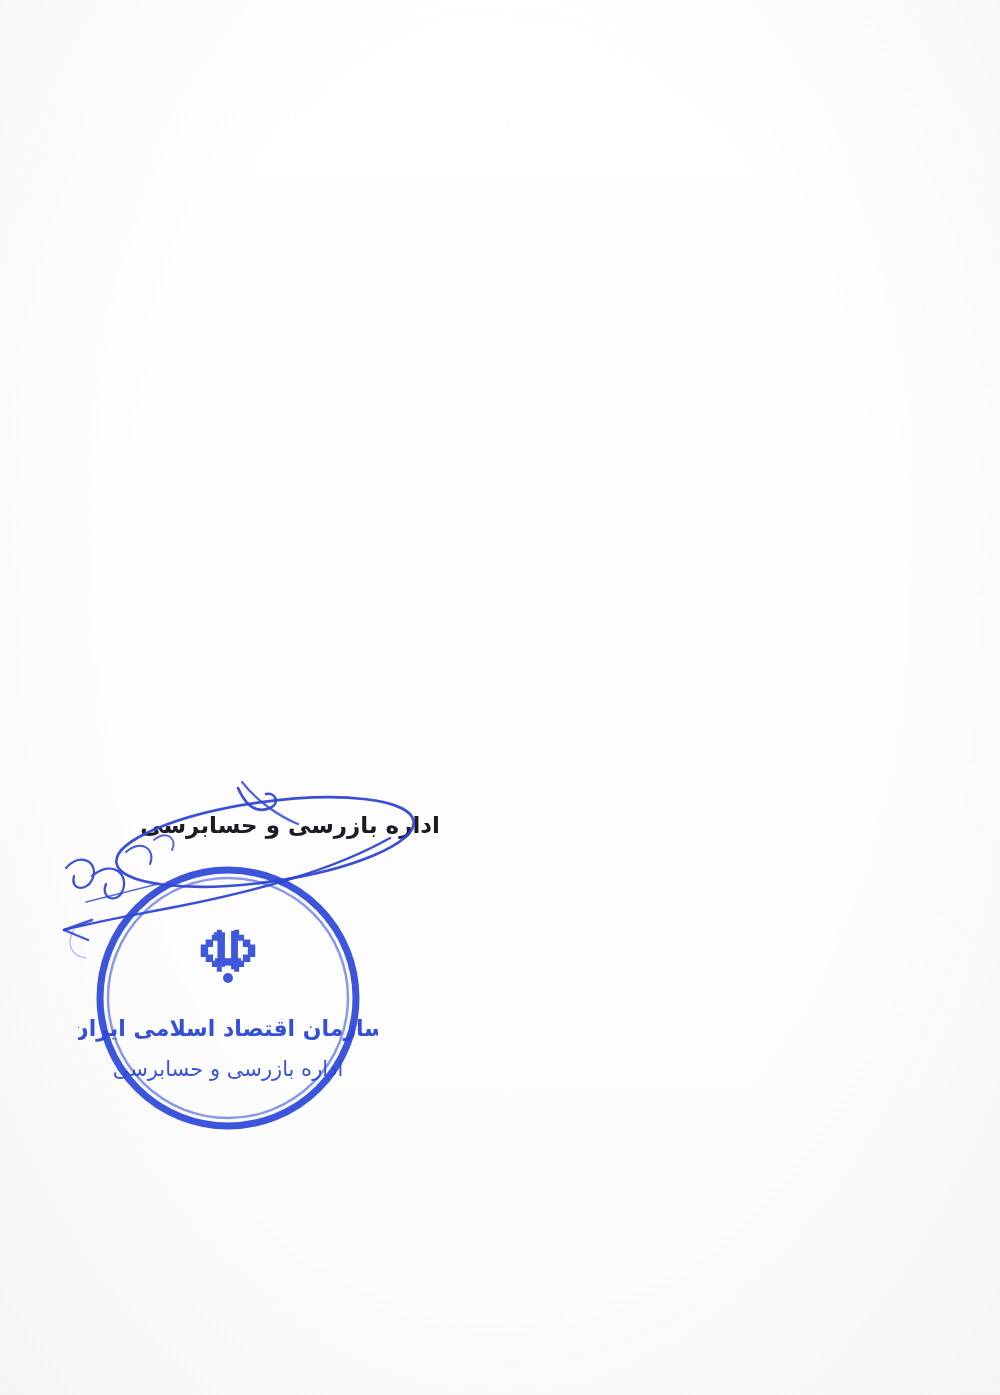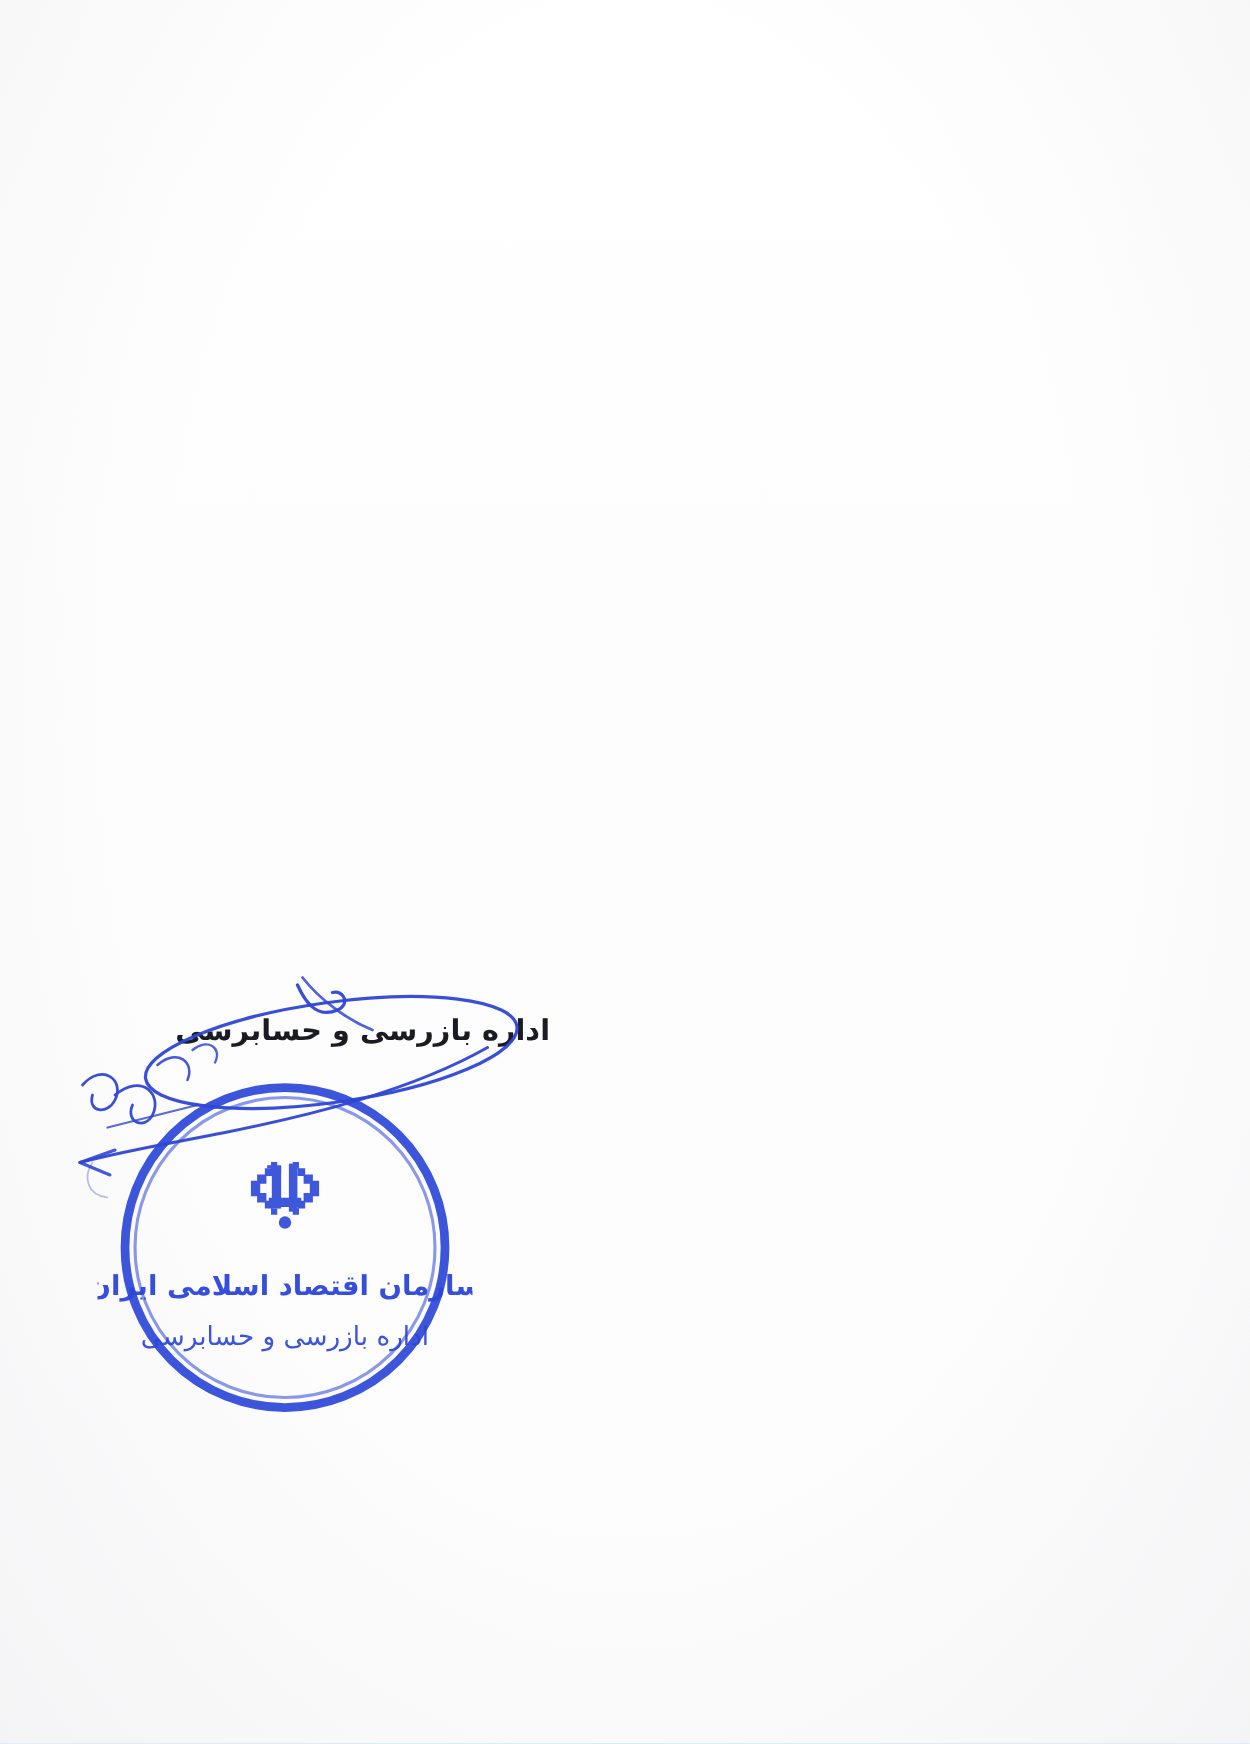--- a/index.html
+++ b/index.html
@@ -4,21 +4,21 @@
 <style>
   html, body {
     margin: 0;
     padding: 0;
     background: #ffffff;
   }
   #page {
     position: relative;
     width: 1000px;
     height: 1395px;
-    background: #7dd3fc;
+    background: #22c55e;
     overflow: hidden;
     font-family: "DejaVu Sans", "Liberation Sans", sans-serif;
     color: #262f52;
   }
 
   
   #scan-tint {
     position: absolute;
     inset: 0;
     background:

